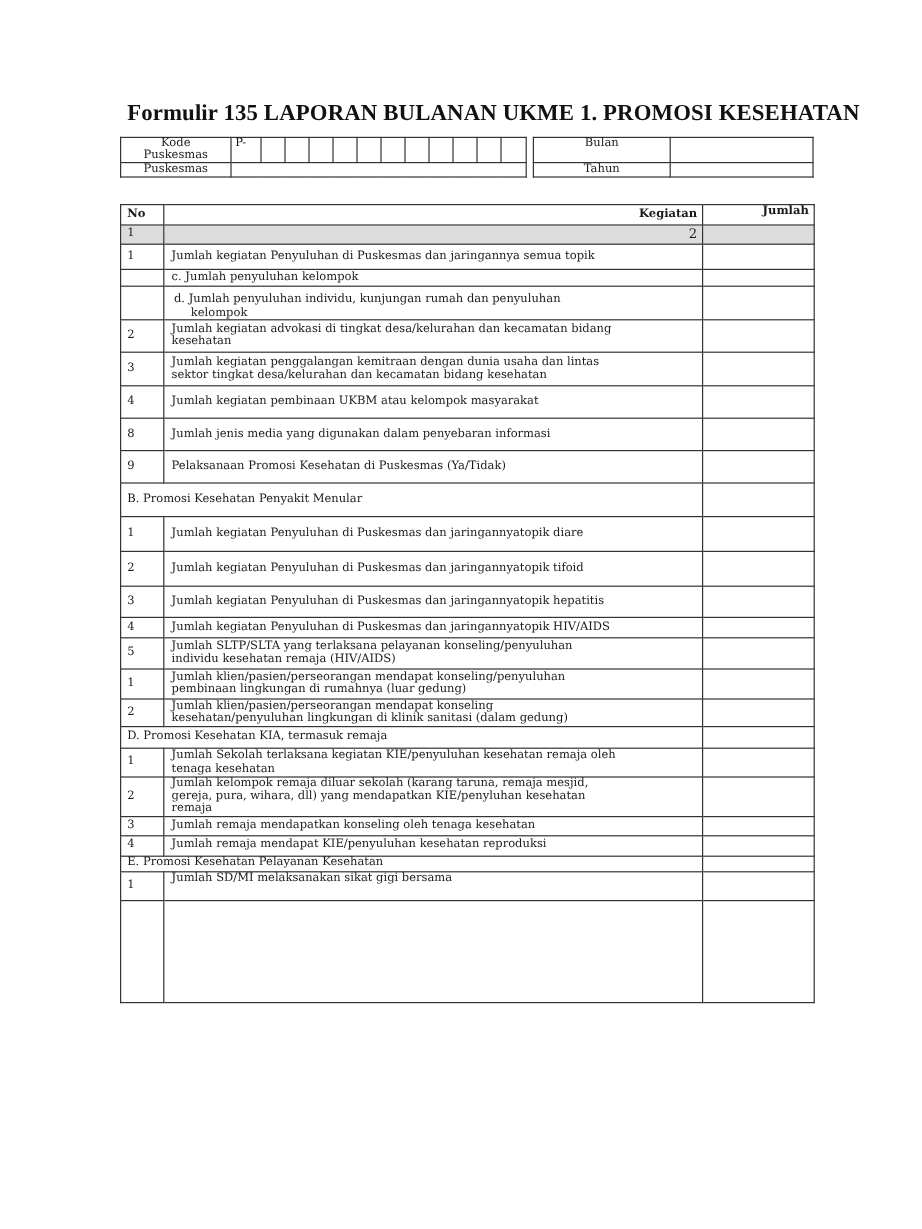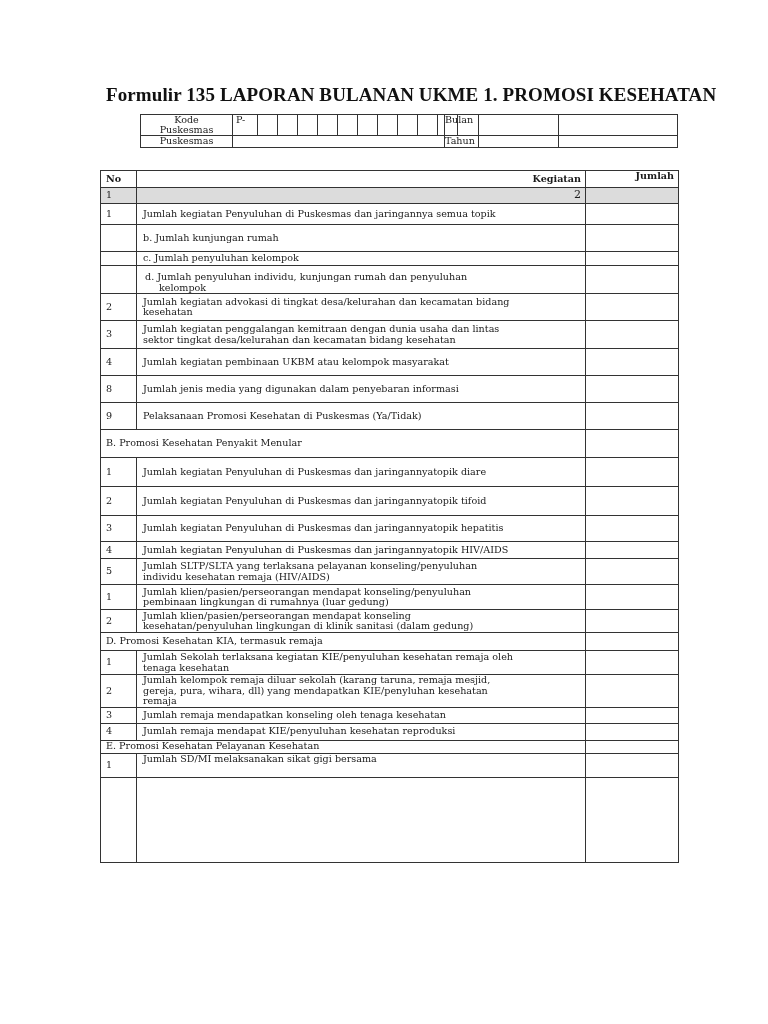--- a/index.html
+++ b/index.html
@@ -2,24 +2,24 @@
 <html><head>
 <meta charset="utf-8">
 <style>
   html, body { margin:0; padding:0; background:#ffffff; }
   body { width:768px; height:1024px; position:relative; overflow:hidden;
          font-family:"DejaVu Serif", serif; color:#1a1a1a; }
   .title { position:absolute; left:106px; top:84px; font-family:"Liberation Serif", serif;
            font-weight:bold; font-size:19px; letter-spacing:0.1px; color:#111; }
   table { border-collapse:collapse; position:absolute; }
   td { border:1px solid #333; padding:0; font-size:9.6px; line-height:10.5px; vertical-align:middle; }
-  .hdr { left:100px; top:114px;margin-left:40px; }
+  .hdr { left:100px; top:114px; }
   .hdr td { text-align:center; }
   .hdr2 { left:444px; top:114px; }
-  .hdr2 td { text-align:left; }
+  .hdr2 td { text-align:center; }
   .main { left:100px; top:170px; width:578px; table-layout:fixed; }
   .main td { padding-left:5px; padding-right:4px; }
   .main td.jml { padding:0; }
   .main td.kg { padding-left:6px; }
   .gray td { background:#dcdcdc; }
   .bold { font-weight:bold; }
   .center { text-align:right; }
   .hanging { display:block; text-indent:0; }
   .hang2 { display:block; padding-left:14px; }
   .topalign { vertical-align:top; }
@@ -86,25 +86,20 @@
     <td>1</td>
     <td class="center" style="font-size:11px;">2</td>
     <td></td>
   </tr>
 
   <tr style="height:21px;">
     <td>1</td>
     <td class="kg">Jumlah kegiatan Penyuluhan di Puskesmas dan jaringannya semua topik</td>
     <td class="jml"></td>
   </tr>
-  <tr style="height:27px;">
-    <td></td>
-    <td class="kg">b. Jumlah kunjungan rumah</td>
-    <td class="jml"></td>
-  </tr>
   <tr style="height:14px;">
     <td></td>
     <td class="kg">c. Jumlah penyuluhan kelompok</td>
     <td class="jml"></td>
   </tr>
   <tr style="height:28px;">
     <td></td>
     <td class="kg" style="padding-left:8px; vertical-align:bottom;">
       <span class="hanging">d. Jumlah penyuluhan individu, kunjungan rumah dan penyuluhan</span>
       <span class="hang2">kelompok</span>

